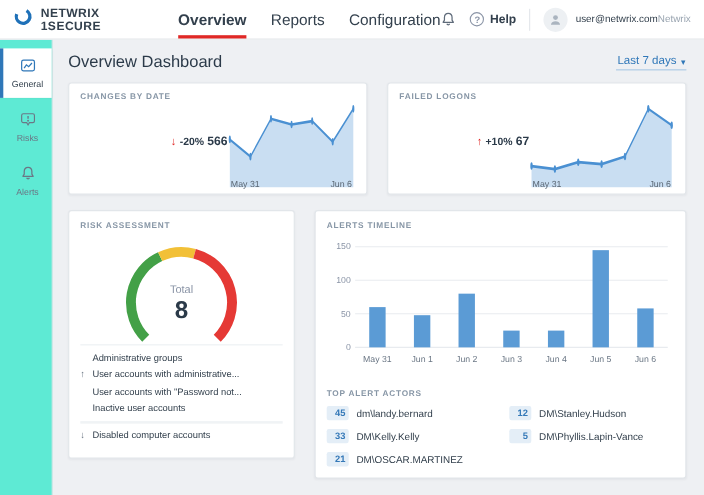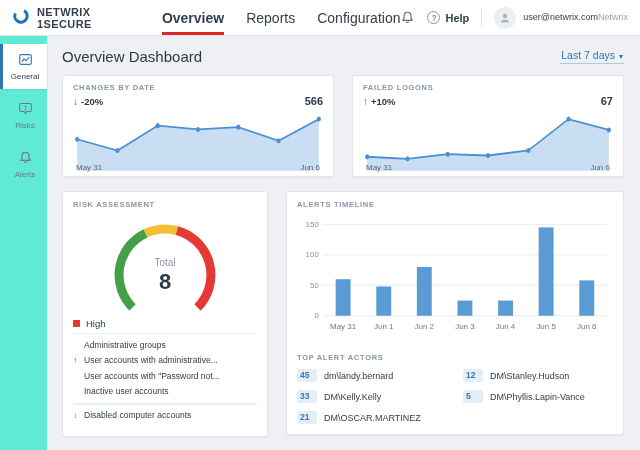--- a/index.html
+++ b/index.html
@@ -34,21 +34,21 @@
   .page-head{display:flex;align-items:center;justify-content:space-between;margin:2px 0 10px}
   .page-title{font-size:15px;font-weight:500;color:#2b3a49}
   .range{display:flex;align-items:flex-end;gap:4px;font-size:10.5px;color:#2f77b8;background:none;border:none;border-bottom:1px solid #a9c8e4;padding:0 1px 2px;font-family:inherit;cursor:pointer}
   .caret{font-size:8px}
 
   
   .row{display:flex;gap:18px}
   .row1{margin-bottom:14px}
   .card{background:#fff;border:1px solid #e2e6ea;border-radius:3px;box-shadow:0 1px 2px rgba(31,45,61,.05)}
   .card-title{font-size:7.5px;font-weight:bold;letter-spacing:.7px;color:#8796a6;text-transform:uppercase}
-  .spark-card{flex:1;height:102px;padding:7px 10px 4px;display:flex;flex-direction:column}
+  .spark-card{flex:1;height:102px;padding:7px 10px 4px;display:flex;flex-direction:row}
   .trend-row{display:flex;align-items:center;gap:3px;margin-top:3px;font-size:9.5px;font-weight:bold}
   .trend-arrow{color:#e02826;font-size:10px}
   .big-val{margin-left:auto;font-size:11px;font-weight:bold}
   .spark-chart{flex:1;margin-top:2px;position:relative}
   .spark-svg{position:absolute;inset:0}
   .spark-labels{position:absolute;left:3px;right:3px;bottom:0;display:flex;justify-content:space-between;font-size:8px;color:#5a6673}
 
   .risk-card{width:206px;padding:8px 10px 10px}
   .gauge-wrap{display:flex;justify-content:center;margin-top:2px}
   .legend-row{display:flex;align-items:center;gap:6px;font-size:9.5px;padding:5px 0 4px}
@@ -57,21 +57,21 @@
   .risk-items{padding:3px 0}
   .risk-item{position:relative;font-size:8.5px;color:#33404d;padding:2.5px 0 2.5px 11px;line-height:1.25;cursor:pointer}
   .risk-arrow{position:absolute;left:0;color:#5f6b7a}
 
   .timeline-card{flex:1;padding:8px 10px 10px}
   .bar-chart{height:128px;margin-top:4px}
   .actors-title{margin-top:12px}
   .actors-grid{display:flex;gap:16px;margin-top:7px}
   .actors-col{flex:1;display:flex;flex-direction:column;gap:8px}
   .actor-row{display:flex;align-items:center;gap:7px;font-size:9px;color:#33404d}
-  .badge{min-width:20px;padding:0 3px;height:13px;line-height:13px;text-align:left;background:#e4eef7;color:#3579b8;font-size:8.5px;font-weight:bold;border-radius:2px}
+  .badge{min-width:20px;padding:0 3px;height:13px;line-height:13px;text-align:right;background:#e4eef7;color:#3579b8;font-size:8.5px;font-weight:bold;border-radius:2px}
 </style>
 </head>
 <body>
 
 <div class="app">
 
   <header class="header">
     <div class="brand">
       <span class="logo">
         <svg width="18" height="18" viewBox="0 0 18 18">
@@ -211,24 +211,20 @@
           <div class="gauge-wrap" id="gauge">
               <svg width="124" height="102" viewBox="0 0 124 102">
                 <path d="M 29.5 96.5 A 46 46 0 0 1 42.6 22.3" fill="none" stroke="#43a047" stroke-width="9"></path>
                 <path d="M 42.6 22.3 A 46 46 0 0 1 73.9 19.6" fill="none" stroke="#f2c037" stroke-width="9"></path>
                 <path d="M 73.9 19.6 A 46 46 0 0 1 94.5 96.5" fill="none" stroke="#e53935" stroke-width="9"></path>
                 <text x="62" y="55" text-anchor="middle" font-size="10" fill="#8a94a6">Total</text>
                 <text x="62" y="78" text-anchor="middle" font-size="22" font-weight="bold" fill="#2b3a49">8</text>
               </svg>
             </div>
           <div id="risk-list">
-              <div class="legend-row">
-                <span class="legend-sq" style="background:#e53935"></span>
-                <span>High</span>
-              </div>
               <div class="divider"></div>
               <div class="risk-items">
                 <div class="risk-item"><span>Administrative groups</span></div>
                 <div class="risk-item"><span class="risk-arrow">↑</span><span>User accounts with administrative...</span></div>
                 <div class="risk-item"><span>User accounts with "Password not...</span></div>
                 <div class="risk-item"><span>Inactive user accounts</span></div>
               </div>
               <div class="divider"></div>
               <div class="divider"></div>
               <div class="risk-items">

